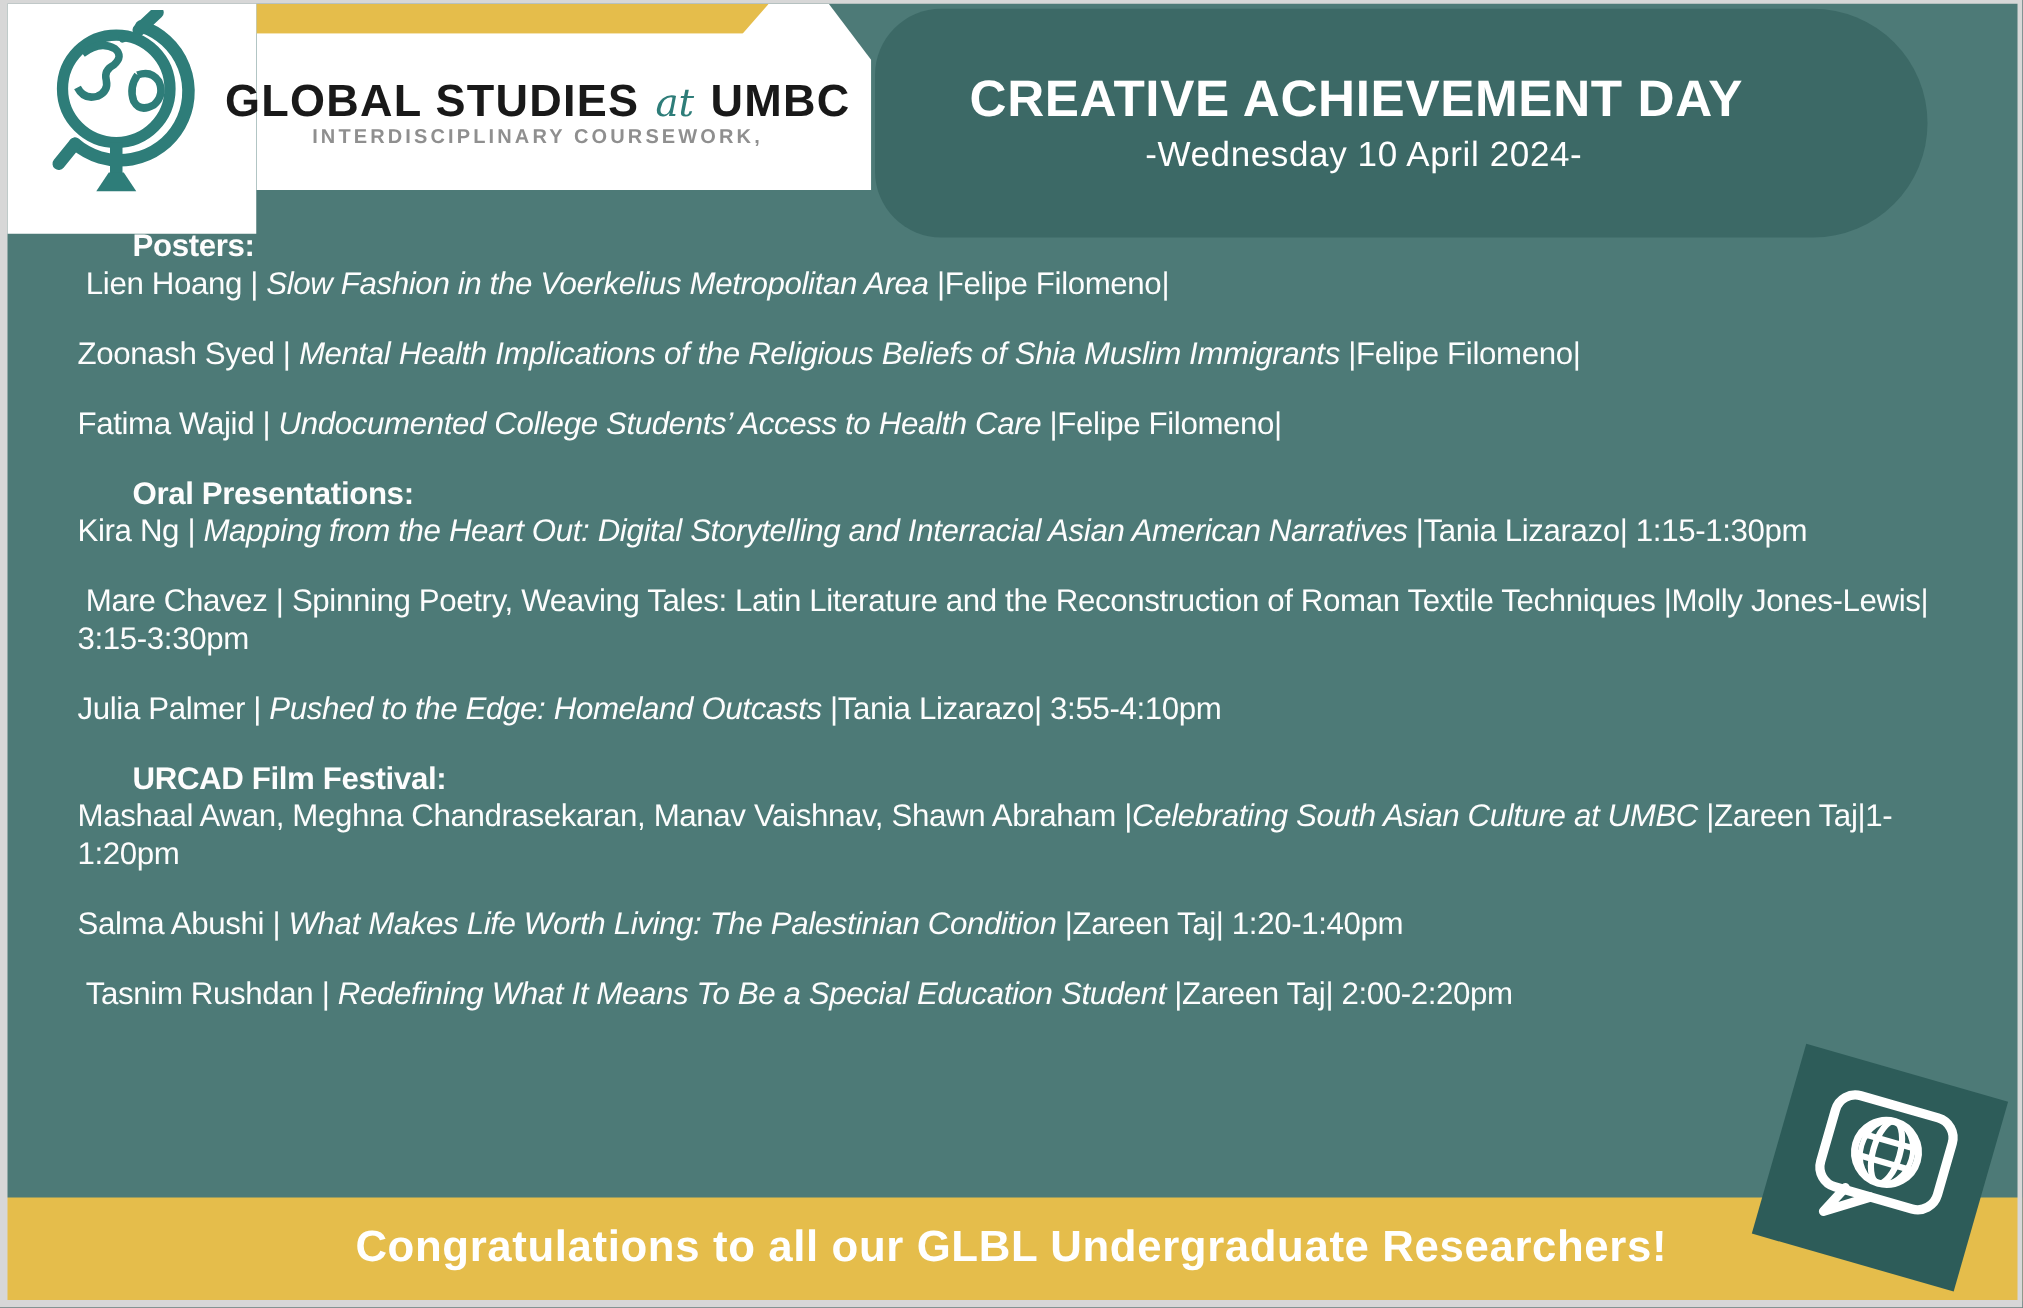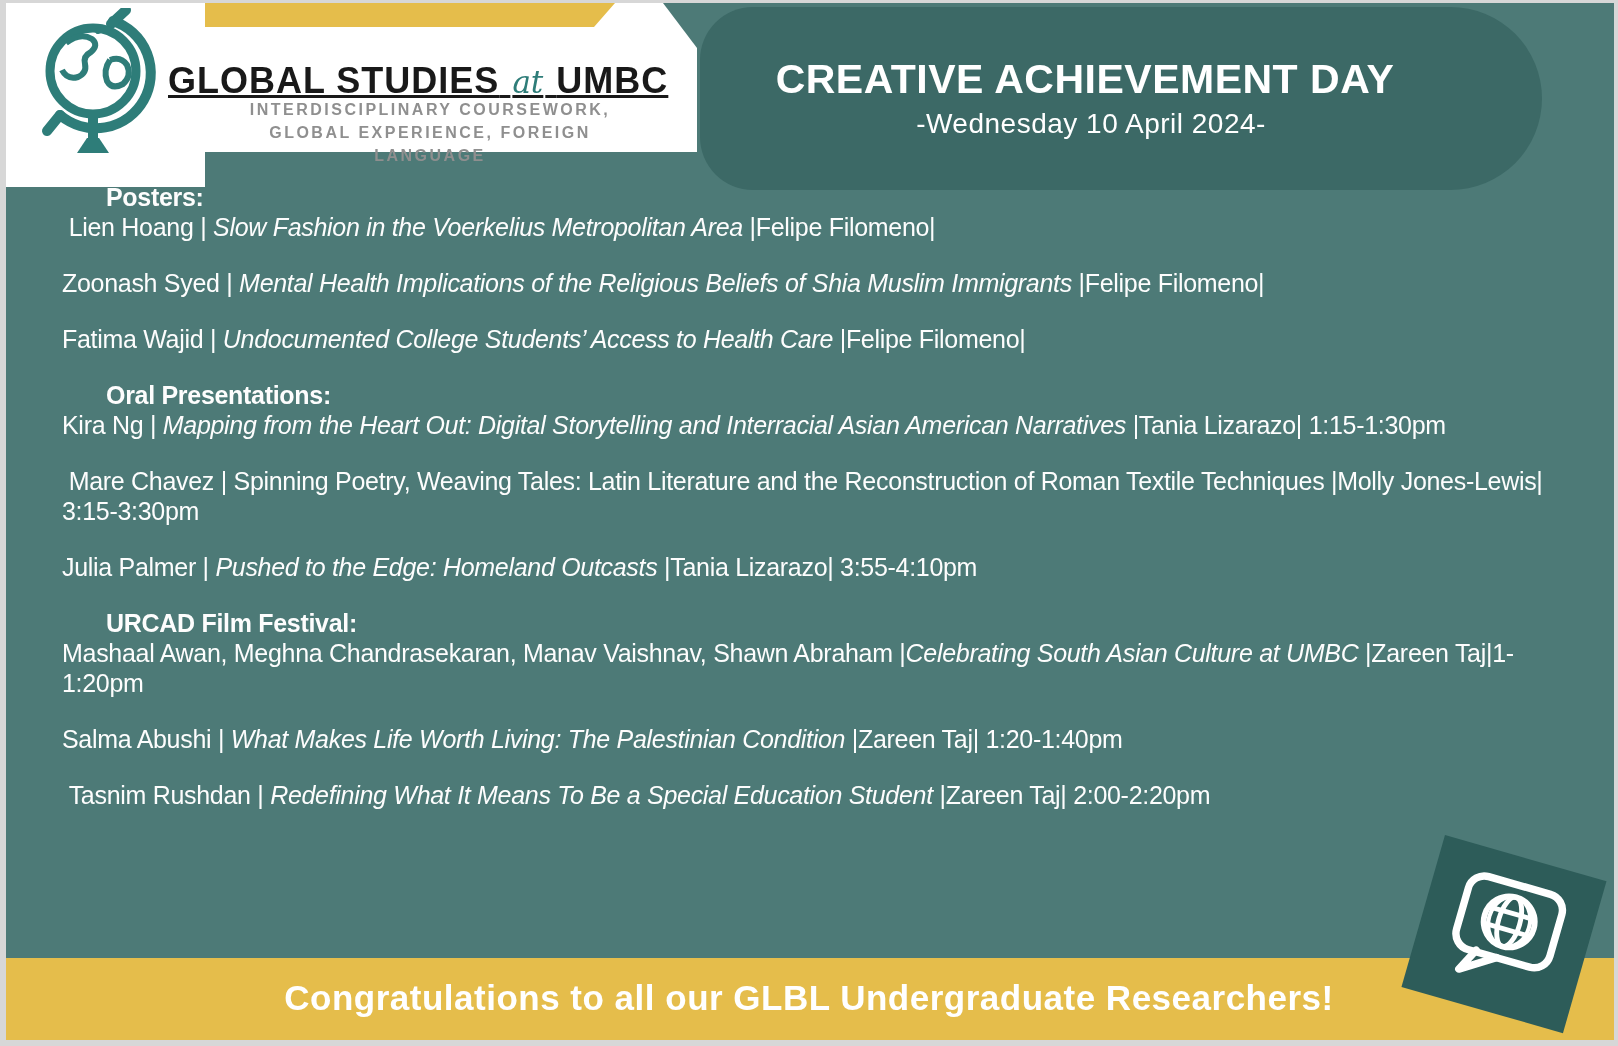--- a/index.html
+++ b/index.html
@@ -29,24 +29,23 @@
     background:#ffffff;z-index:3;
   }
   .logo-block-wide{
     position:absolute;left:205px;top:3px;width:495px;height:149px;
     background:#ffffff;
     clip-path:polygon(0 0,458px 0,492px 45px,492px 100%,0 100%);
     z-index:1;
   }
   .globe-logo{position:absolute;left:38px;top:8px;width:132px;height:160px;z-index:4;}
   .logo-title{
-    position:absolute;left:168px;top:60px;width:520px;z-index:4;
+    position:absolute;left:180px;top:60px;width:520px;z-index:4;
     font-size:36px;font-weight:bold;letter-spacing:1px;color:#191919;
     white-space:nowrap;
-    text-decoration:underline;
   }
   .logo-title .at{
     font-family:"DejaVu Serif", serif;
     font-style:italic;font-weight:normal;
     color:#2e7d79;font-size:31px;letter-spacing:0;
     padding:0 2px;
   }
   .logo-tagline{
     position:absolute;left:210px;top:98px;width:440px;z-index:4;
     text-align:center;
@@ -126,21 +125,20 @@
       <path d="M 60 23 q 9 -4 16 2" stroke="#2e7d79" stroke-width="6" stroke-linecap="round"></path>
 
       <path d="M 55 106 L 55 136" stroke="#2e7d79" stroke-width="10"></path>
       <path d="M 39 145 L 71 145 L 61 130 L 49 130 Z" fill="#2e7d79"></path>
     </svg>
   </div>
 
   <div class="logo-title"><span>GLOBAL STUDIES</span> <span class="at">at</span> <span>UMBC</span></div>
   <div class="logo-tagline">
     <div>INTERDISCIPLINARY COURSEWORK,</div>
-    <div>GLOBAL EXPERIENCE, FOREIGN LANGUAGE</div>
   </div>
 
   <div class="header-box">
     <div class="title-line">CREATIVE ACHIEVEMENT DAY</div>
     <div class="date-line">-Wednesday 10 April 2024-</div>
   </div>
 
   <div class="body-list">
 
     <p class="h">Posters:</p>

